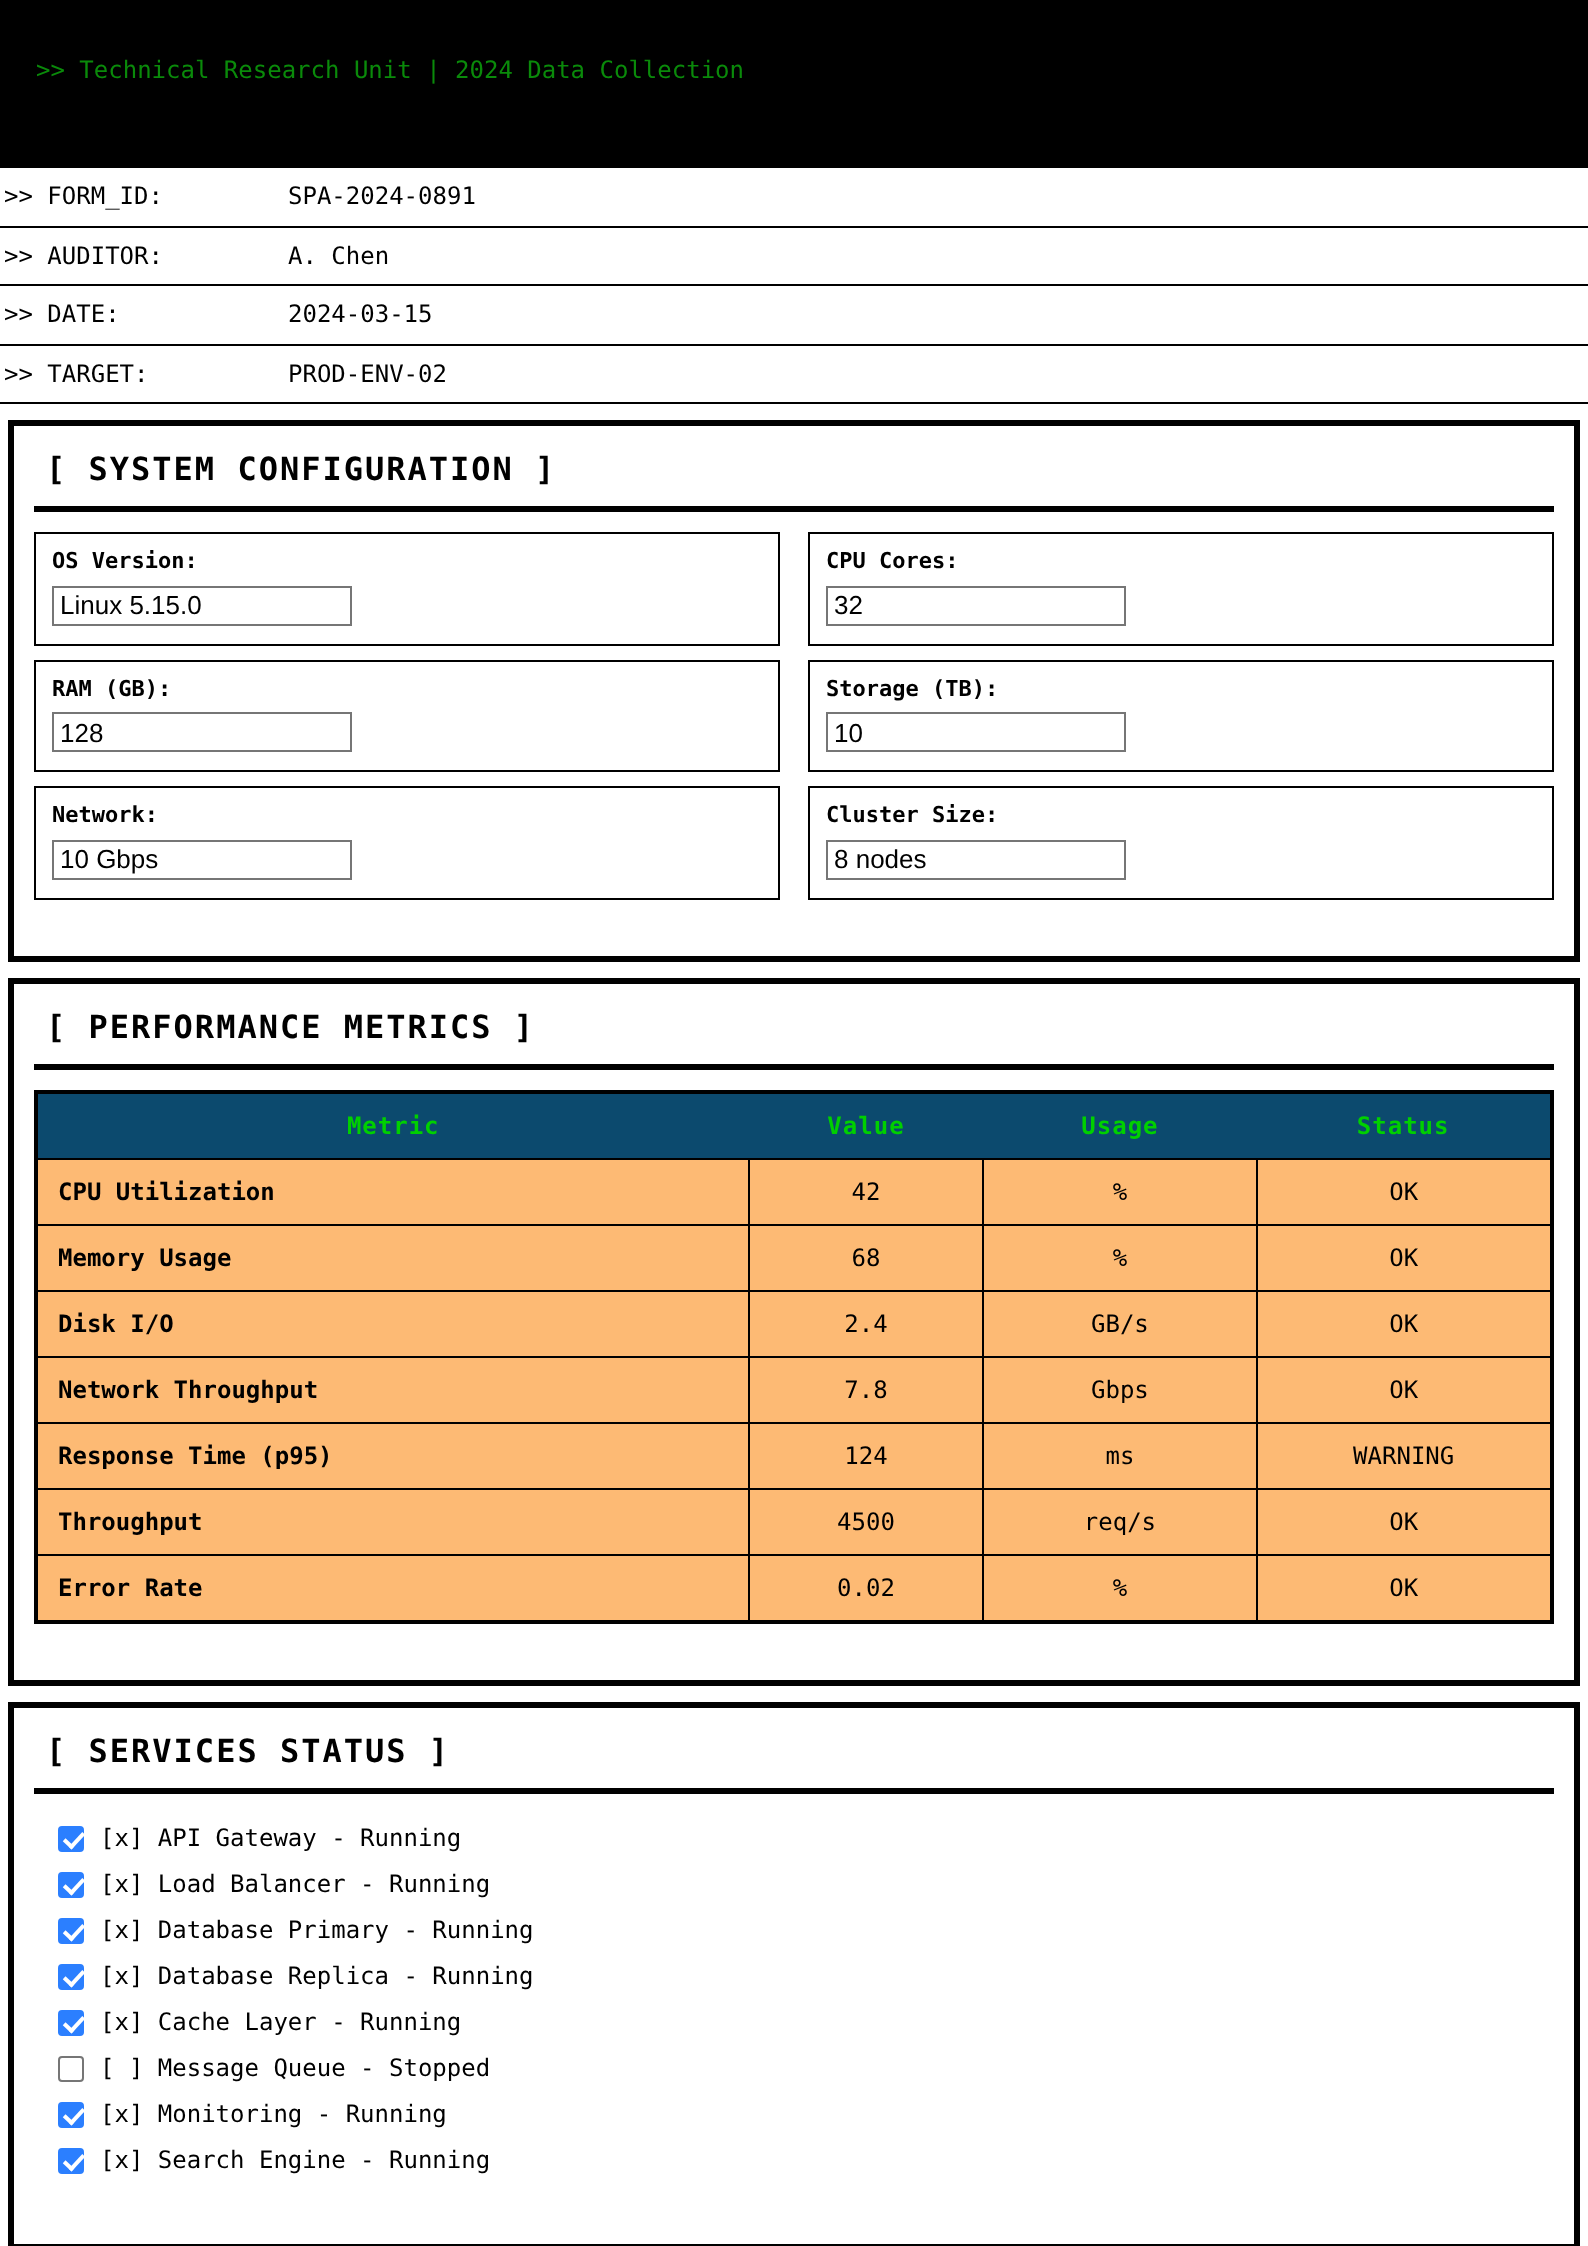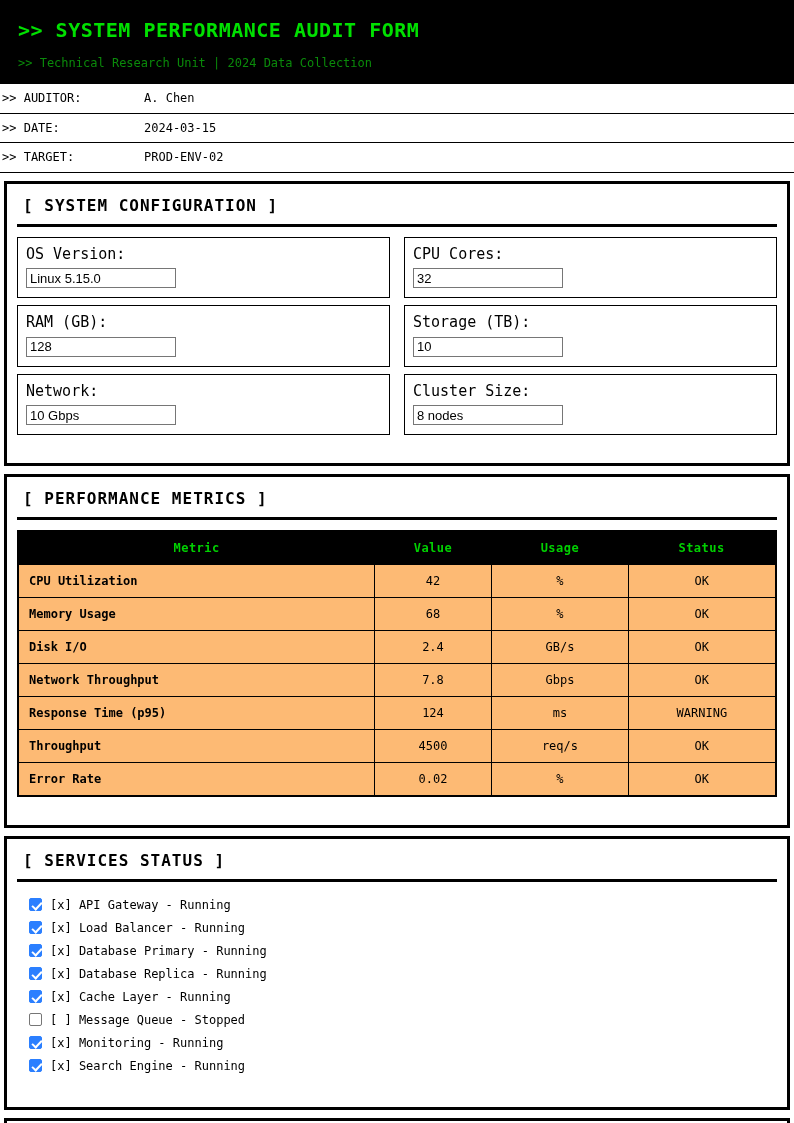--- a/index.html
+++ b/index.html
@@ -74,22 +74,22 @@
   .config-grid {
     display: grid;
     grid-template-columns: 1fr 1fr;
     gap: 7px 14px;
   }
   .config-cell {
     border: 1px solid #000000;
     padding: 7px 8px 9px 8px;
   }
   .config-label {
-    font-size: 15px;
-    font-weight: normal;
+    font-size: 11px;
+    font-weight: bold;
     white-space: pre;
     margin-bottom: 5px;
   }
   .config-input {
     font-family: "Liberation Sans", sans-serif;
     font-size: 13px;
     color: #000000;
     background: #ffffff;
     border: 1px solid #767676;
     width: 150px;
@@ -99,21 +99,21 @@
   }
 
   
   table.metrics {
     width: 100%;
     border-collapse: collapse;
     font-size: 12px;
     border: 2px solid #000000;
   }
   table.metrics thead th {
-    background: #000000;
+    background: #0c4a6e;
     color: #00d000;
     font-weight: bold;
     padding: 9px 6px;
     text-align: center;
     border: none;
     letter-spacing: 0.5px;
   }
   table.metrics tbody td {
     border: 1px solid #000000;
     padding: 9px 8px;
@@ -163,25 +163,28 @@
   }
   .svc-text { color: #000000; }
 
   
   .section-clipped { margin-bottom: 0; }
 </style>
 </head>
 <body>
 
 <div class="banner">
-  <div class="banner-title">&gt;&gt; SYSTEM PERFORMANCE AUDIT FORM</div>
   <div class="banner-subtitle">&gt;&gt; Technical Research Unit | 2024 Data Collection</div>
 </div>
 
 <div class="meta-list">
+  <div class="meta-row">
+    <span class="meta-key">&gt;&gt; FORM_ID:</span>
+    <span class="meta-val">SPA-2024-0891</span>
+  </div>
   <div class="meta-row">
     <span class="meta-key">&gt;&gt; AUDITOR:</span>
     <span class="meta-val">A. Chen</span>
   </div>
   <div class="meta-row">
     <span class="meta-key">&gt;&gt; DATE:</span>
     <span class="meta-val">2024-03-15</span>
   </div>
   <div class="meta-row">
     <span class="meta-key">&gt;&gt; TARGET:</span>

